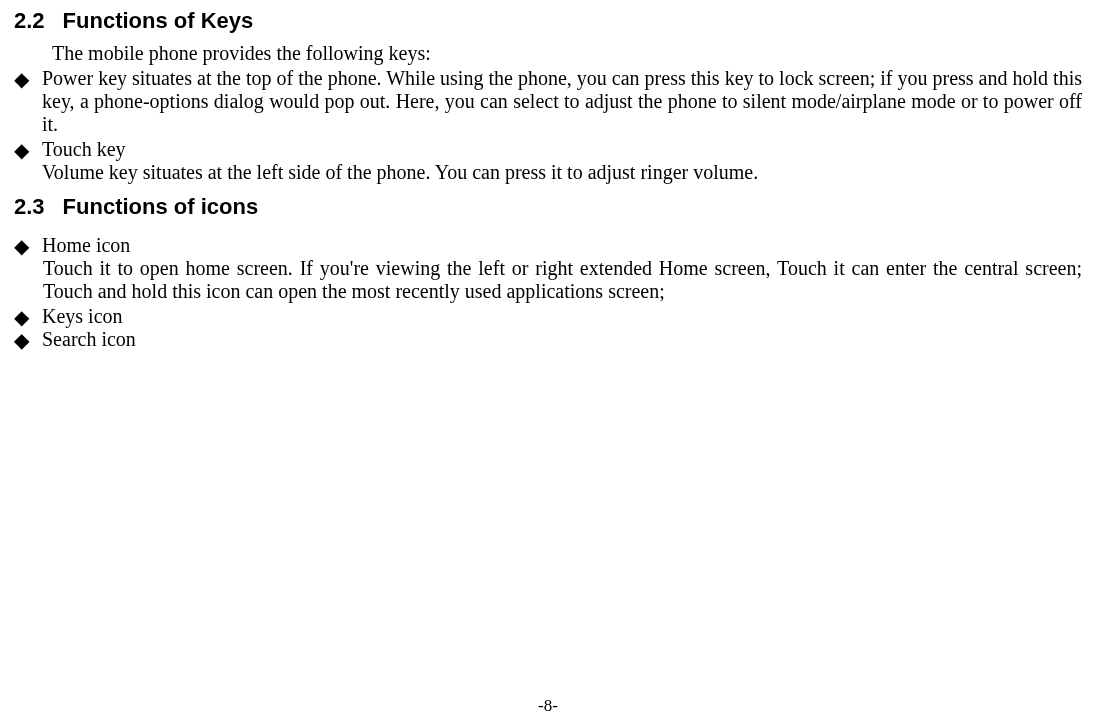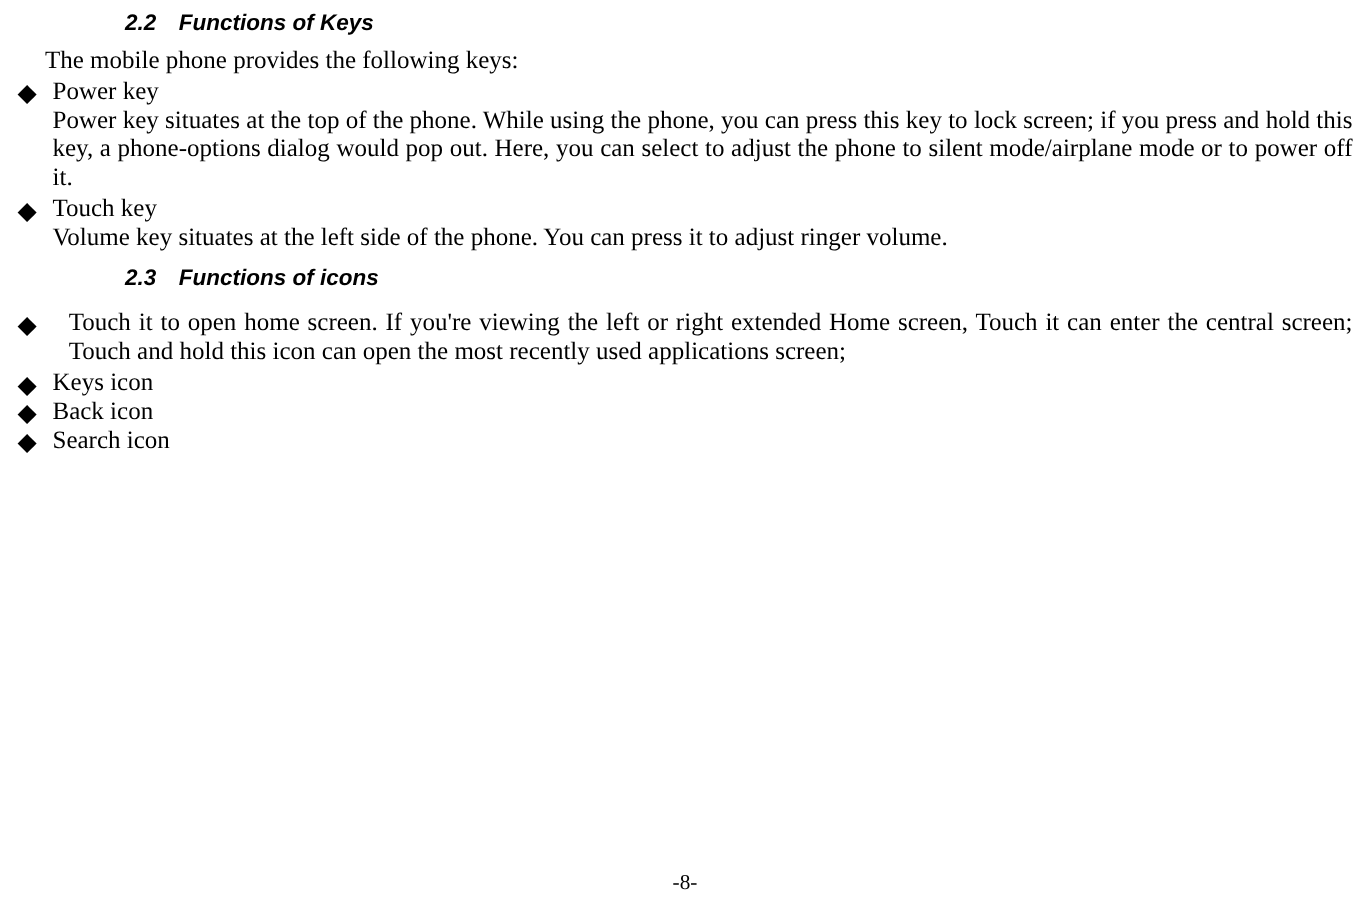--- a/index.html
+++ b/index.html
@@ -12,52 +12,50 @@
       width: 1096px;
       height: 726px;
       position: relative;
     }
     .content {
       padding: 6px 14px 0 14px;
     }
     .heading-row {
       font-family: Arial, Helvetica, sans-serif;
       font-weight: bold;
-      font-size: 18px;
-      margin-left: 86px;
+      font-size: 22px;
       margin-top: 2px;
       margin-bottom: 8px;
-      font-style: italic;
     }
     .heading-num {
       display: inline-block;
       margin-right: 18px;
     }
     .intro {
-      margin-left: 22px;
+      margin-left: 38px;
       margin-bottom: 2px;
     }
     .bullet-item {
       position: relative;
       padding-left: 28px;
     }
     .bullet-marker {
       position: absolute;
       left: 0;
       top: 0;
     }
     .bullet-title {
     }
     .bullet-body {
       text-align: justify;
       margin-bottom: 2px;
     }
     .bullet-body-indent {
       text-align: justify;
-      margin-left: 13px;
+      margin-left: 1px;
       margin-bottom: 2px;
     }
     .spacer-6 { height: 6px; }
     .page-num {
       position: absolute;
       bottom: 10px;
       left: 0;
       right: 0;
       text-align: center;
       font-size: 17px;
@@ -68,49 +66,48 @@
 
 <div class="content">
   <div class="heading-row">
     <span class="heading-num">2.2</span><span>Functions of Keys</span>
   </div>
 
   <div class="intro">The mobile phone provides the following keys:</div>
 
   <div class="bullet-item">
     <span class="bullet-marker">◆</span>
-    <div class="bullet-title">Power key</div>
     <div class="bullet-body">Power key situates at the top of the phone. While using the phone, you can press this key to lock screen; if you press and hold this key, a phone-options dialog would pop out. Here, you can select to adjust the phone to silent mode/airplane mode or to power off it.</div>
   </div>
 
   <div class="bullet-item">
     <span class="bullet-marker">◆</span>
     <div class="bullet-title">Touch key</div>
     <div class="bullet-body">Volume key situates at the left side of the phone. You can press it to adjust ringer volume.</div>
   </div>
 
   <div class="spacer-6"></div>
   <div class="heading-row">
     <span class="heading-num">2.3</span><span>Functions of icons</span>
   </div>
   <div class="spacer-6"></div>
 
   <div class="bullet-item">
     <span class="bullet-marker">◆</span>
+    <div class="bullet-title">Home icon</div>
     <div class="bullet-body-indent">Touch it to open home screen. If you're viewing the left or right extended Home screen, Touch it can enter the central screen; Touch and hold this icon can open the most recently used applications screen;</div>
   </div>
 
   <div class="bullet-item">
     <span class="bullet-marker">◆</span>
     <div class="bullet-title">Keys icon</div>
   </div>
 
   <div class="bullet-item">
     <span class="bullet-marker">◆</span>
-    <div class="bullet-title">Back icon</div>
   </div>
 
   <div class="bullet-item">
     <span class="bullet-marker">◆</span>
     <div class="bullet-title">Search icon</div>
   </div>
 </div>
 
 <div class="page-num">-8-</div>
 

